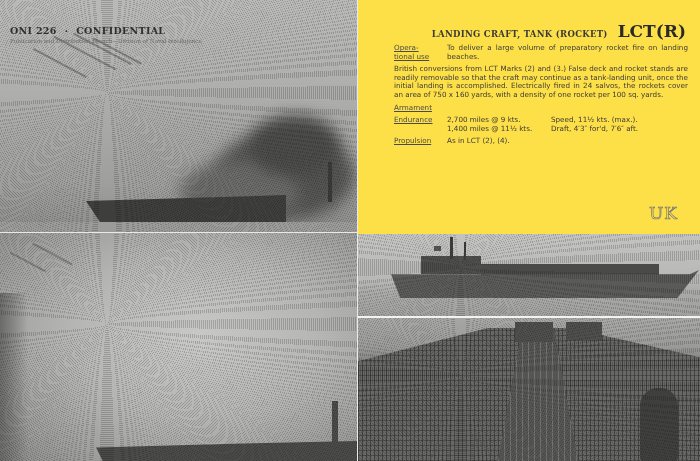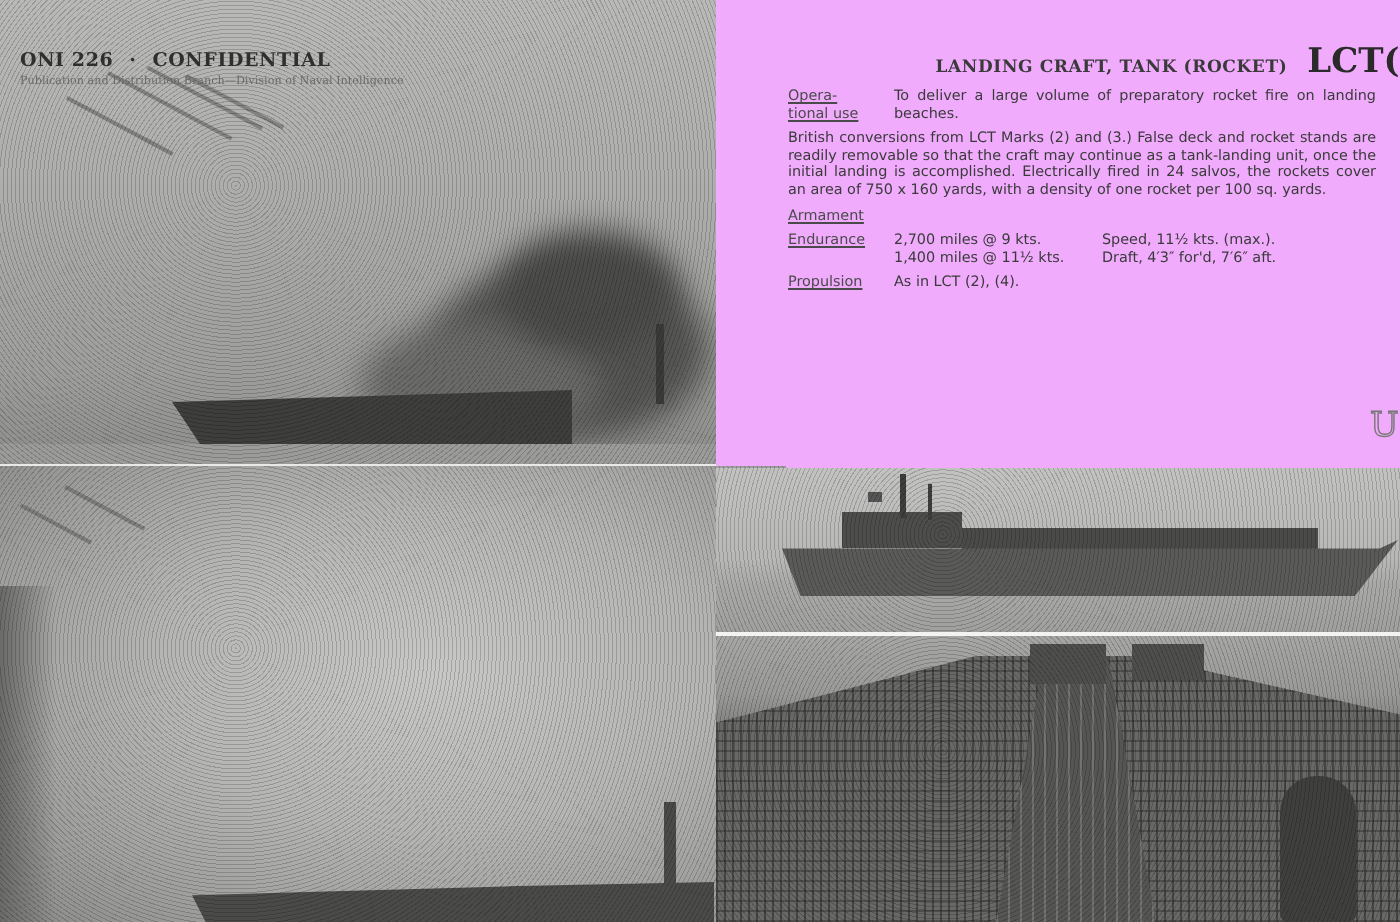--- a/index.html
+++ b/index.html
@@ -1,33 +1,33 @@
 <!DOCTYPE html>
 <html><head>
 <meta charset="utf-8">
 <style>
   html, body { margin:0; padding:0; }
   body { width:700px; height:461px; position:relative; overflow:hidden; background:#e9e9e7; font-family:"DejaVu Sans", sans-serif; }
-  .panel { position:absolute; overflow:hidden;padding-left:36px; }
+  .panel { position:absolute; overflow:hidden; }
   
   #photo-top-left { left:0; top:0; width:357px; height:232px;
     background: linear-gradient(180deg,#b9b9b7 0%,#aeaeac 40%,#9e9e9c 80%,#8c8c8a 100%); }
   #photo-top-left .smoke { position:absolute; border-radius:50%; filter:blur(8px); }
   #photo-top-left .ship { position:absolute; left:86px; top:195px; width:200px; height:30px; background:#3e3e3c;
     clip-path:polygon(0 20%,100% 0,100% 100%,8% 100%); }
   #photo-top-left .ship-mast { position:absolute; left:328px; top:162px; width:4px; height:40px; background:#3a3a38; }
   #photo-top-left .sea { position:absolute; left:0; bottom:0; width:100%; height:10px; background:#9b9b99; }
   .streak { position:absolute; height:1.5px; background:#6c6c6a; transform:rotate(28deg); opacity:.7; }
   .header-block { position:absolute; left:10px; top:25px; }
   .doc-id { font-family:"DejaVu Serif", serif; font-weight:bold; font-size:9.5px; color:#2f2f2f; letter-spacing:.3px; }
   .doc-id .dot { margin:0 8px; }
   .doc-sub { font-family:"DejaVu Serif", serif; font-size:5.6px; color:#6a6a6a; margin-top:2px; }
 
   
-  #spec-panel { left:358px; top:0; width:342px; height:234px; background:#f0abfc; }
+  #spec-panel { left:358px; top:0; width:342px; height:234px; background:#fde047; }
   .title-row { position:absolute; right:14px; top:21px; display:flex; align-items:baseline; gap:10px; }
   .craft-name { font-family:"DejaVu Serif", serif; font-weight:bold; font-size:8.5px; color:#3a3a3a; letter-spacing:.3px; }
   .craft-code { font-family:"DejaVu Serif", serif; font-weight:bold; font-size:17px; color:#2a2a2a; }
   .spec-table { position:absolute; left:36px; top:44px; width:294px; }
   .spec-row { display:flex; margin-bottom:4px; }
   .spec-label { width:53px; flex:none; font-size:7.2px; line-height:8.6px; color:#4a4a4a;text-decoration:underline; }
   .spec-value { flex:1; font-size:7.2px; line-height:8.6px; color:#3a3a3a; text-align:justify; }
   .endurance-grid { display:grid; grid-template-columns:104px 1fr; }
   .uk-mark { position:absolute; right:22px; top:203px; font-family:"DejaVu Serif", serif; font-size:17px; color:transparent; -webkit-text-stroke:0.7px #777; letter-spacing:1px; }
 

